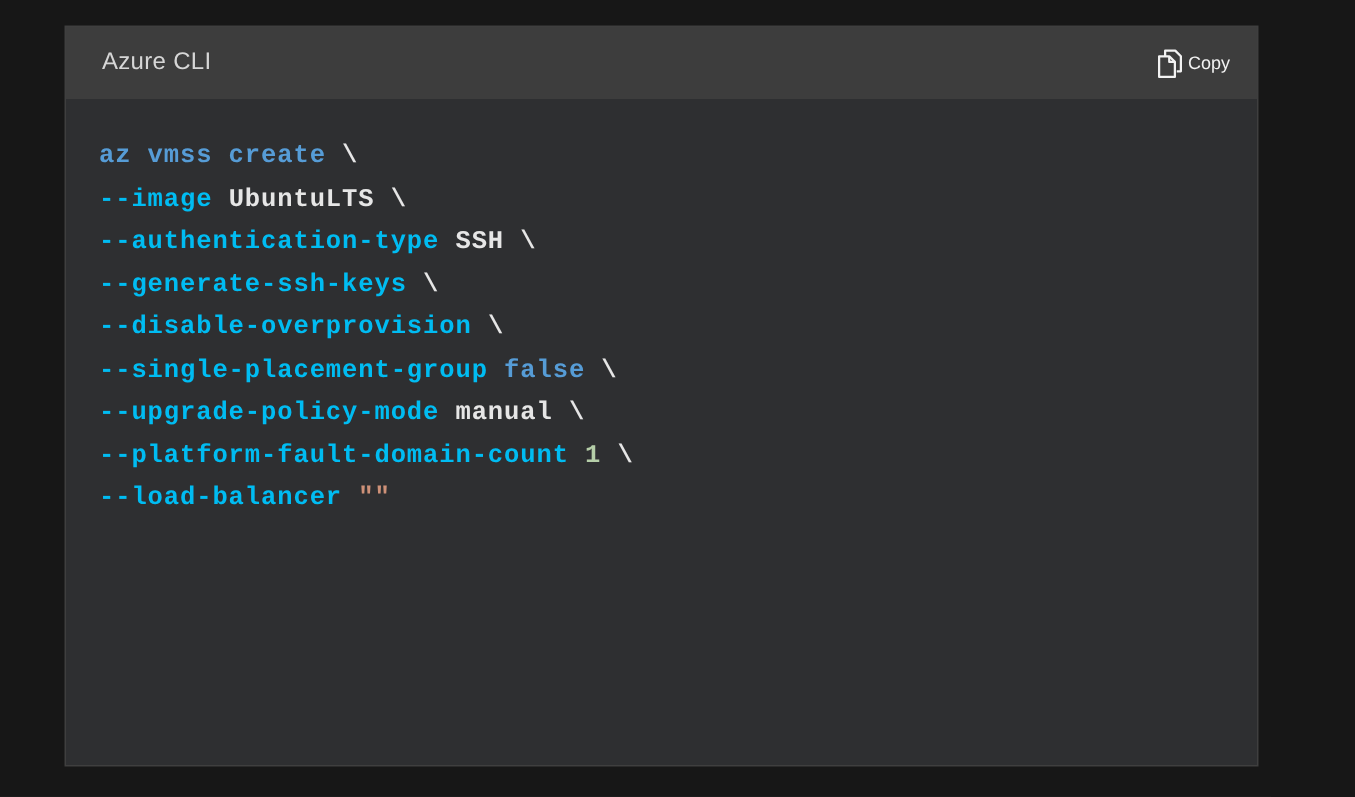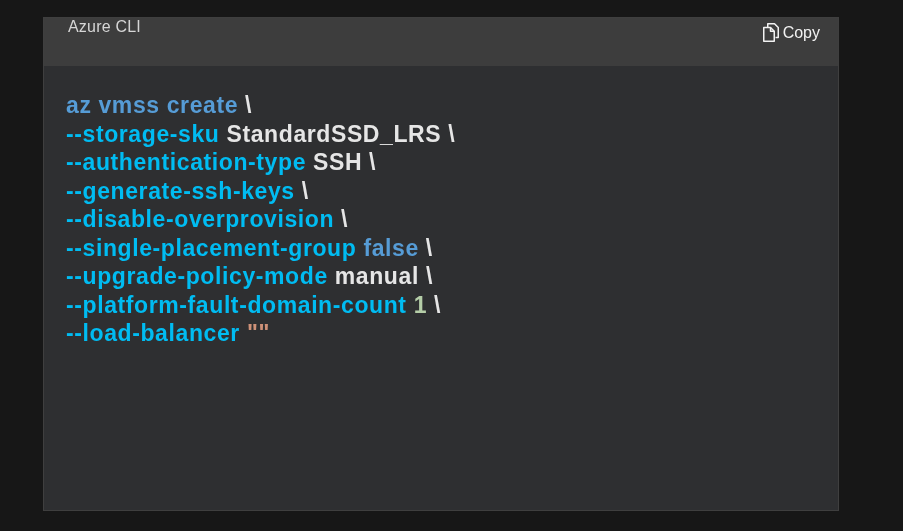--- a/index.html
+++ b/index.html
@@ -15,52 +15,52 @@
     width: 796px; height: 494px;
     border: 1px solid #3f3f3f;
     display: flex;
     flex-direction: column;
   }
   .card-header {
     height: 48px;
     flex: 0 0 48px;
     background: #3d3d3d;
     display: flex;
-    align-items: flex-start;
+    align-items: center;
     justify-content: space-between;
     padding: 0 16px 0 24px;
   }
   .card-title {
     color: #d6d6d6;
     font-size: 16px;
     letter-spacing: 0.2px;
   }
   .copy-button {
     display: flex;
     align-items: center;
     gap: 1px;
     background: transparent;
     border: none;
     color: #f2f2f2;
     font-family: "Liberation Sans", sans-serif;
-    font-size: 16px;
+    font-size: 12px;
     cursor: pointer;
     padding: 4px 2px;
   }
   .copy-button svg { display: block; }
   .card-body {
     flex: 1;
     background: #2e2f31;
     padding: 25px 20px 20px 22px;
     overflow: hidden;
   }
   .code-line {
-    font-family: Liberation Sans, sans-serif;
+    font-family: Liberation Mono, monospace;
     font-weight: bold;
-    font-size: 23px;
+    font-size: 17px;
     line-height: 28.5px;
     letter-spacing: 0.6px;
     white-space: pre;
   }
   .tok-command { color: var(--c-command); }
   .tok-flag    { color: var(--c-flag); }
   .tok-plain   { color: var(--c-plain); }
   .tok-number  { color: var(--c-number); }
   .tok-keyword { color: var(--c-keyword); }
   .tok-string  { color: var(--c-string); }
@@ -78,21 +78,21 @@
           <path d="M0.75 5.5 H7.5 L11.25 9.25 V19.25 H0.75 Z"></path>
           <path d="M7.5 5.5 V9.25 H11.25"></path>
         </svg>
       </span>
       <span>Copy</span>
     </button>
   </div>
   <div class="card-body" style="background: rgb(46, 47, 49);">
     <div>
         <div class="code-line"><span class="tok tok-command">az vmss create</span><span class="tok tok-plain"> \</span></div>
-        <div class="code-line"><span class="tok tok-flag">--storage-sku</span><span class="tok tok-plain"> StandardSSD_LRS \</span></div>
+        <div class="code-line"><span class="tok tok-flag">--image</span><span class="tok tok-plain"> UbuntuLTS \</span></div>
         <div class="code-line"><span class="tok tok-flag">--authentication-type</span><span class="tok tok-plain"> SSH \</span></div>
         <div class="code-line"><span class="tok tok-flag">--generate-ssh-keys</span><span class="tok tok-plain"> \</span></div>
         <div class="code-line"><span class="tok tok-flag">--disable-overprovision</span><span class="tok tok-plain"> \</span></div>
         <div class="code-line"><span class="tok tok-flag">--single-placement-group</span><span class="tok tok-plain"> </span><span class="tok tok-keyword">false</span><span class="tok tok-plain"> \</span></div>
         <div class="code-line"><span class="tok tok-flag">--upgrade-policy-mode</span><span class="tok tok-plain"> manual \</span></div>
         <div class="code-line"><span class="tok tok-flag">--platform-fault-domain-count</span><span class="tok tok-plain"> </span><span class="tok tok-number">1</span><span class="tok tok-plain"> \</span></div>
         <div class="code-line"><span class="tok tok-flag">--load-balancer</span><span class="tok tok-plain"> </span><span class="tok tok-string">""</span></div>
       </div>
   </div>
 </div>

